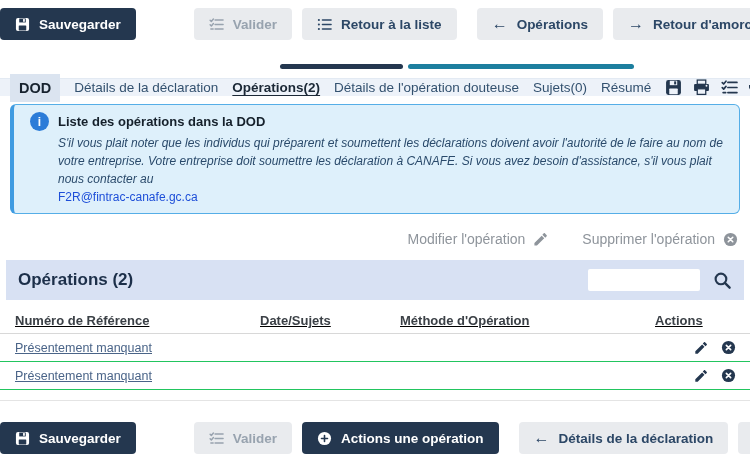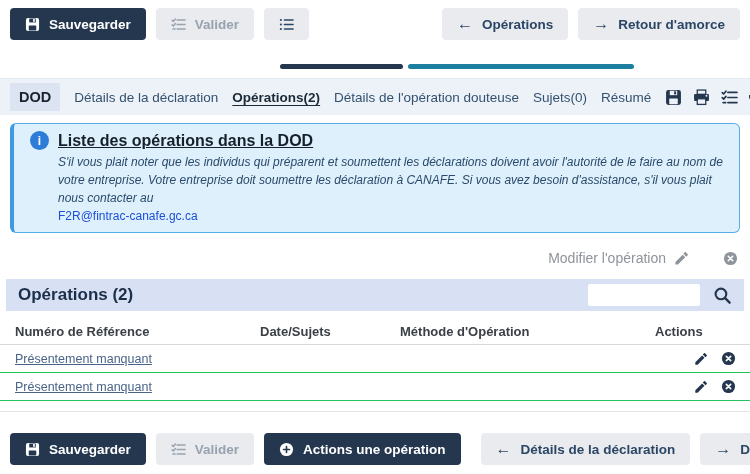--- a/index.html
+++ b/index.html
@@ -7,43 +7,43 @@
   body {
     height: 474px;
     font-family: "Liberation Sans", sans-serif;
     background: #ffffff;
     overflow: hidden;
     position: relative;
   }
   svg { display: block; }
 
   
-  .toolbar { display: flex; align-items: center; gap: 10px; padding: 8px 10px 0 10px; }
+  .toolbar { display: flex; align-items: center; gap: 10px; padding: 8px 10px 0 0; }
   .toolbar.bottom { padding-top: 21px; }
   .btn {
     height: 32px; border: none; border-radius: 4px; cursor: pointer;
     display: inline-flex; align-items: center; gap: 9px; padding: 0 15px;
     font-family: "Liberation Sans", sans-serif; font-size: 13.5px; font-weight: 700;
     white-space: nowrap;
   }
   .btn-dark { background: #24374f; color: #ffffff; --cut: #24374f; }
   .btn-light { background: #e9ebee; color: #2c4766; --cut: #e9ebee; }
-  .btn-light.muted { color: #98a3af; }
+  .btn-light.muted { color: #98a3af; margin-left: 48px; }
   .btn .arrow { font-size: 16px; font-weight: 400; line-height: 1; }
   .grow { flex: 1; }
 
   
   .progress-row { position: relative; height: 38px; }
   .pbar { position: absolute; top: 24px; height: 5px; border-radius: 3px; }
   .pbar.one { left: 280px; width: 123px; background: #24374f; }
   .pbar.two { left: 408px; width: 226px; background: #1d7f9f; }
 
   
   .tabbar {
-    height: 37px; background: #edf2f9; border-top: 1px solid #e3eaf3;
+    height: 18px; background: #edf2f9; border-top: 1px solid #e3eaf3;
     display: flex; align-items: center; gap: 14px; padding: 0 10px;
     font-size: 13.5px; color: #33516f;
   }
   .tab-dod {
     background: #dbe4f0; color: #17222e; font-weight: 700; font-size: 14.5px;
     padding: 6px 9px; cursor: pointer;
   }
   .tab { cursor: pointer; white-space: nowrap; }
   .tab.active { font-weight: 700; color: #1b2836; text-decoration: underline; text-underline-offset: 3px; }
   .tab-icons { margin-left: auto; display: flex; align-items: center; gap: 11px; color: #24374f; --cut: #edf2f9; }
@@ -56,46 +56,46 @@
     border: 1px solid #55aee7; border-left: 4px solid #3f9be1;
     border-radius: 6px;
     padding: 7px 16px 7px 16px;
   }
   .info-head { display: flex; align-items: center; gap: 9px; }
   .info-i {
     width: 19px; height: 19px; border-radius: 50%; background: #2c7cd8;
     color: #fff; font-size: 12px; font-weight: 700;
     display: flex; align-items: center; justify-content: center; flex: 0 0 auto;
   }
-  .info-title { font-size: 16px; font-weight: 700; color: #15202b; text-decoration: underline; }
+  .info-title { font-size: 13px; font-weight: 700; color: #15202b; }
   .info-body { margin: 3px 0 0 28px; font-size: 12px; line-height: 18px; color: #2a4a6b; font-style: italic; }
   .info-email { margin: 0 0 0 28px; font-size: 12px; line-height: 18px; color: #1d4ed8; cursor: pointer; }
 
   
   .op-links {
     display: flex; justify-content: flex-end; align-items: center; gap: 34px;
     margin: 17px 12px 0 12px; color: #8e949b; font-size: 14px;
   }
   .op-link { display: inline-flex; align-items: center; gap: 8px; cursor: pointer; --cut: #ffffff; }
 
   
   .section-bar {
-    margin: 13px 6px 0 6px; height: 32px; background: #d8e1f3;
+    margin: 13px 6px 0 6px; height: 40px; background: #d8e1f3;
     display: flex; align-items: center; padding: 0 12px 0 12px;
   }
   .section-title { font-size: 17px; font-weight: 700; color: #1c2f49; }
   .search-wrap { margin-left: auto; display: flex; align-items: center; gap: 13px; }
   .search-wrap input {
     width: 112px; height: 22px; border: none; border-radius: 2px; background: #fff;
     font-family: "Liberation Sans", sans-serif; font-size: 12px; padding: 0 6px; outline: none;
   }
   .search-ico { color: #24374f; cursor: pointer; }
 
   
-  .table { margin-top: 8px; }
+  .table { margin-top: 8px; text-decoration: underline; }
   .trow {
     display: grid; grid-template-columns: 245px 140px 240px 1fr;
     align-items: center; padding: 0 14px 0 15px;
   }
   .thead { height: 26px; border-bottom: 1px solid #d8d8d8; font-size: 13px; font-weight: 700; color: #3b4046; }
   .thead .c4 { padding-left: 15px; }
   .tbody-row { height: 28px; border-bottom: 1px solid #22c55e; font-size: 12.5px; }
   .ref-link { color: #4a6488; text-decoration: underline; cursor: pointer; white-space: nowrap; }
   .row-actions { display: flex; justify-content: flex-end; align-items: center; gap: 13px; color: #24374f; --cut: #ffffff; }
   .row-actions > span { cursor: pointer; }
@@ -131,20 +131,21 @@
     <span>
       <svg width="15" height="15" viewBox="0 0 16 16">
           <g fill="none" stroke="currentColor" stroke-width="1.6" stroke-linecap="round">
             <path d="M5.8 3.2H15M5.8 8H15M5.8 12.8H15"></path>
           </g>
           <circle cx="2" cy="3.2" r="1.15" fill="currentColor"></circle>
           <circle cx="2" cy="8" r="1.15" fill="currentColor"></circle>
           <circle cx="2" cy="12.8" r="1.15" fill="currentColor"></circle>
         </svg>
     </span>
+    <span>Retour à la liste</span>
   </button>
   <span class="grow"></span>
   <button class="btn btn-light">
     <span class="arrow">←</span>
     <span>Opérations</span>
   </button>
   <button class="btn btn-light">
     <span class="arrow">→</span>
     <span>Retour d'amorce</span>
   </button>
@@ -207,20 +208,21 @@
 <div class="op-links">
   <span class="op-link">
     <span>Modifier l'opération</span>
     <span>
       <svg width="15" height="15" viewBox="0 0 16 16">
           <path fill="currentColor" d="M1.5 11.8V14.5h2.7l7.8-7.8-2.7-2.7-7.8 7.8zM14.6 4.5c.3-.3.3-.8 0-1.1l-2-2c-.3-.3-.8-.3-1.1 0l-1.5 1.5 3.1 3.1 1.5-1.5z"></path>
         </svg>
     </span>
   </span>
   <span class="op-link">
+    <span>Supprimer l'opération</span>
     <span>
       <svg width="15" height="15" viewBox="0 0 16 16">
           <circle cx="8" cy="8" r="7" fill="currentColor"></circle>
           <path d="M5.6 5.6l4.8 4.8M10.4 5.6l-4.8 4.8" stroke="var(--cut)" stroke-width="1.7" stroke-linecap="round"></path>
         </svg>
     </span>
   </span>
 </div>
 
 <div class="section-bar">

